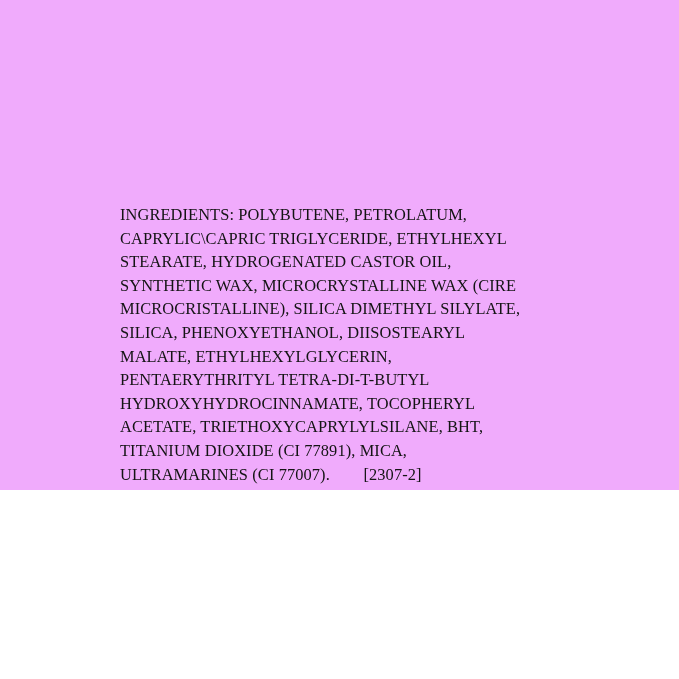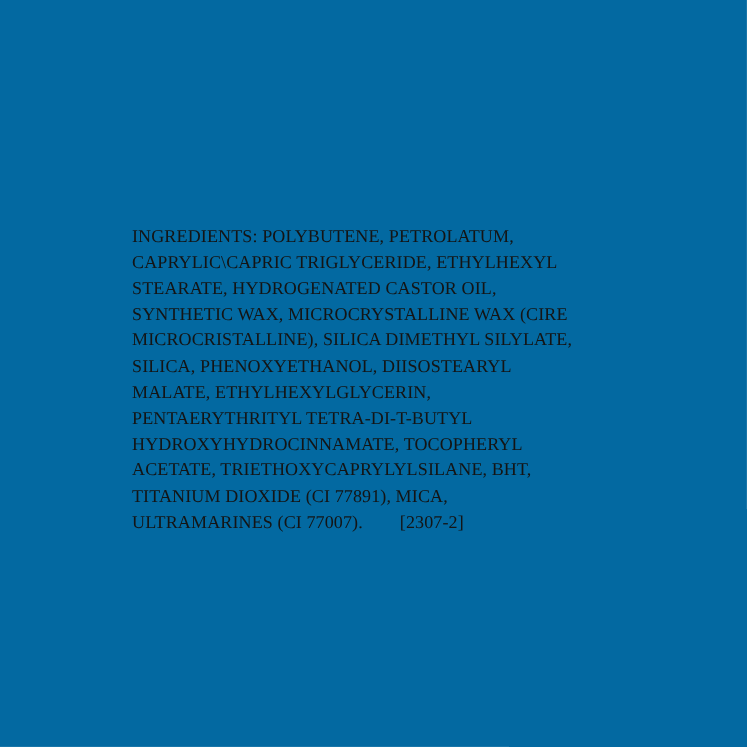--- a/index.html
+++ b/index.html
@@ -10,22 +10,22 @@
     width: 679px;
     height: 679px;
     background: #ffffff;
     font-family: "Liberation Serif", serif;
     color: #1a1a1a;
     overflow: hidden;
   }
   .page {
     position: relative;
     width: 679px;
-    height: 679px;
-    background: #0369a1;
+    height: 490px;
+    background: #f0abfc;
   }
   .ingredients-block {
     position: absolute;
     left: 120px;
     top: 203px;
     width: 460px;
   }
   .ingredients-text {
     font-family: "Liberation Serif", serif;
     font-size: 16.4px;

